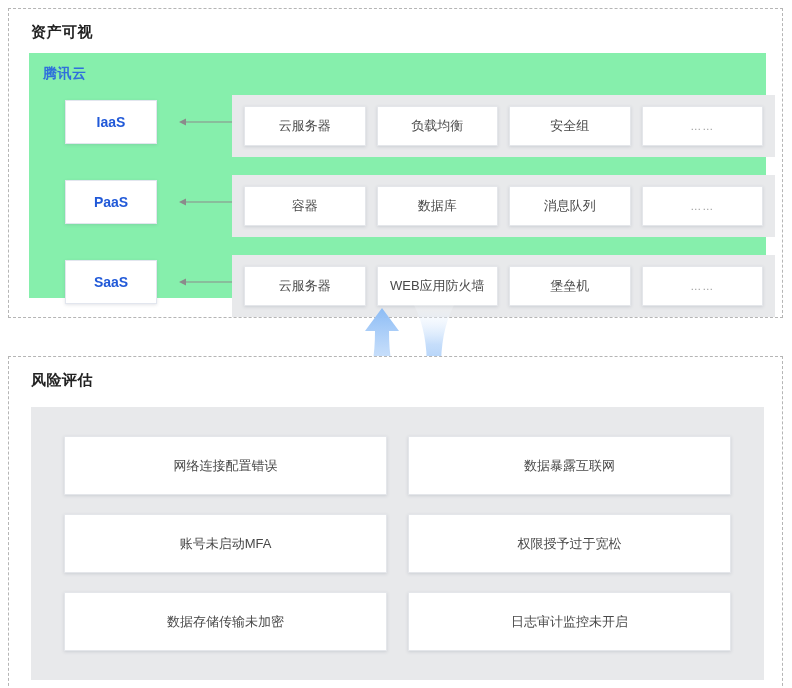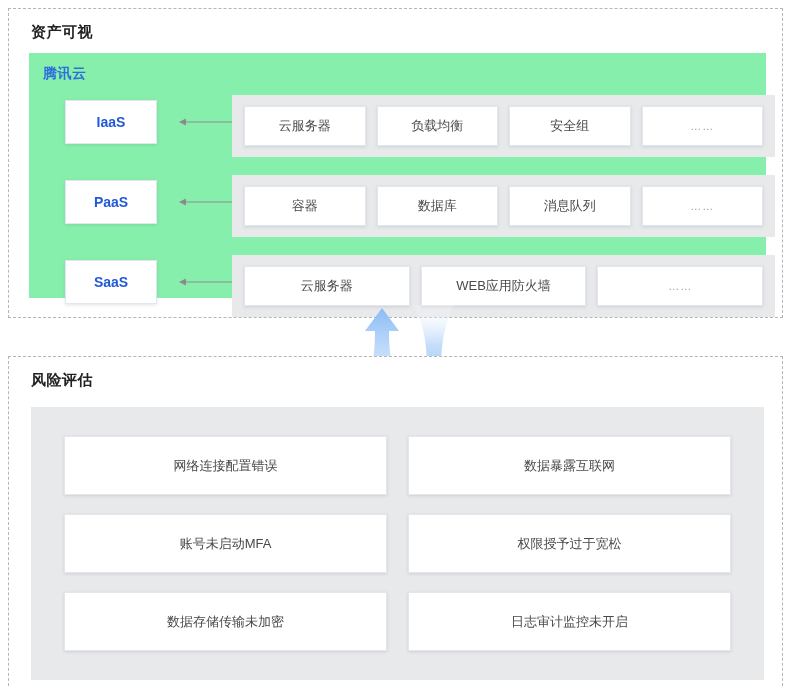--- a/index.html
+++ b/index.html
@@ -241,20 +241,21 @@
         <svg width="74" height="14" viewBox="0 0 74 14">
           <line x1="6" y1="7" x2="68" y2="7" stroke="#8b8b8b" stroke-width="1"></line>
           <polygon points="0,7 7,3.5 7,10.5" fill="#8b8b8b"></polygon>
           <polygon points="74,7 67,3.5 67,10.5" fill="#8b8b8b"></polygon>
         </svg>
       </div>
       <div class="svc-group">
         <div class="svc-inner">
           <div class="svc-card">云服务器</div>
           <div class="svc-card">WEB应用防火墙</div>
+          <div class="svc-card">堡垒机</div>
           <div class="svc-card ellipsis">……</div>
         </div>
       </div>
     </div>
 
   </div>
 </div>
 
 <svg id="flow-arrows" width="110" height="100" viewBox="0 0 110 100">
   <defs>

